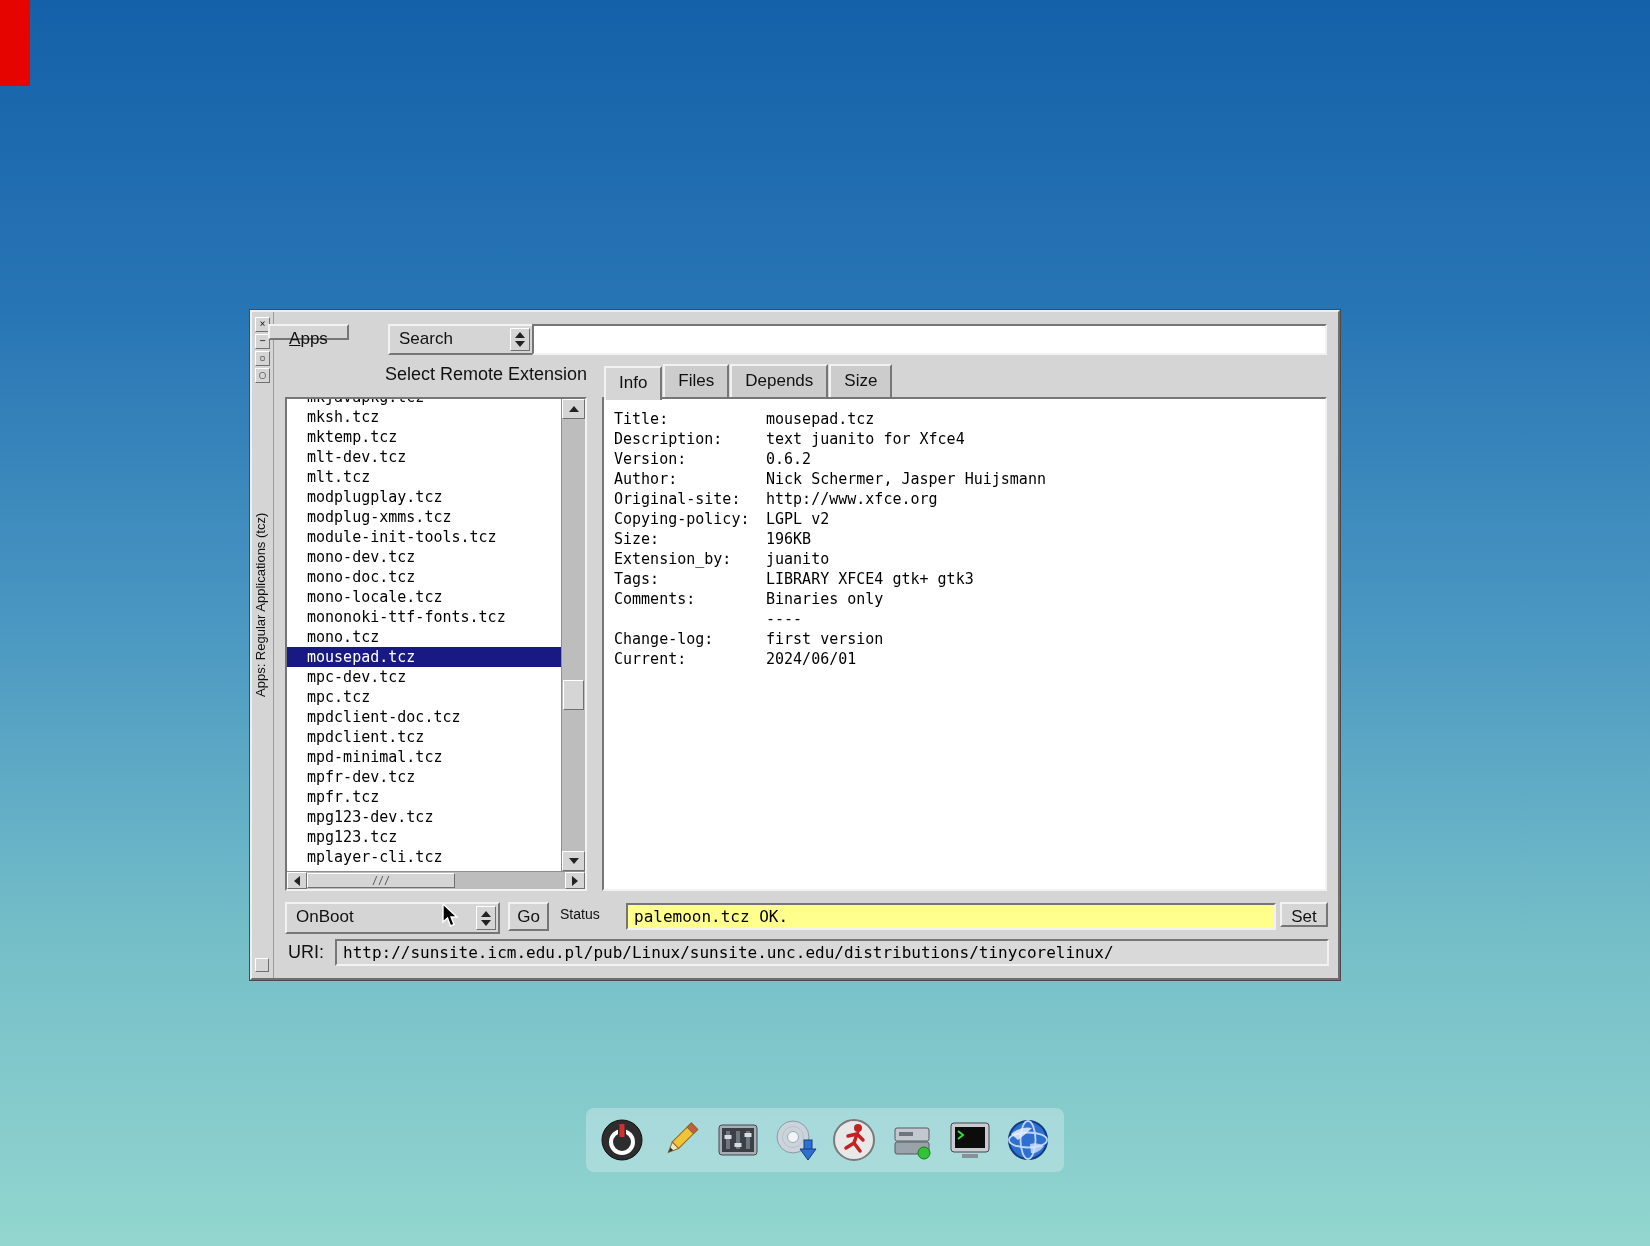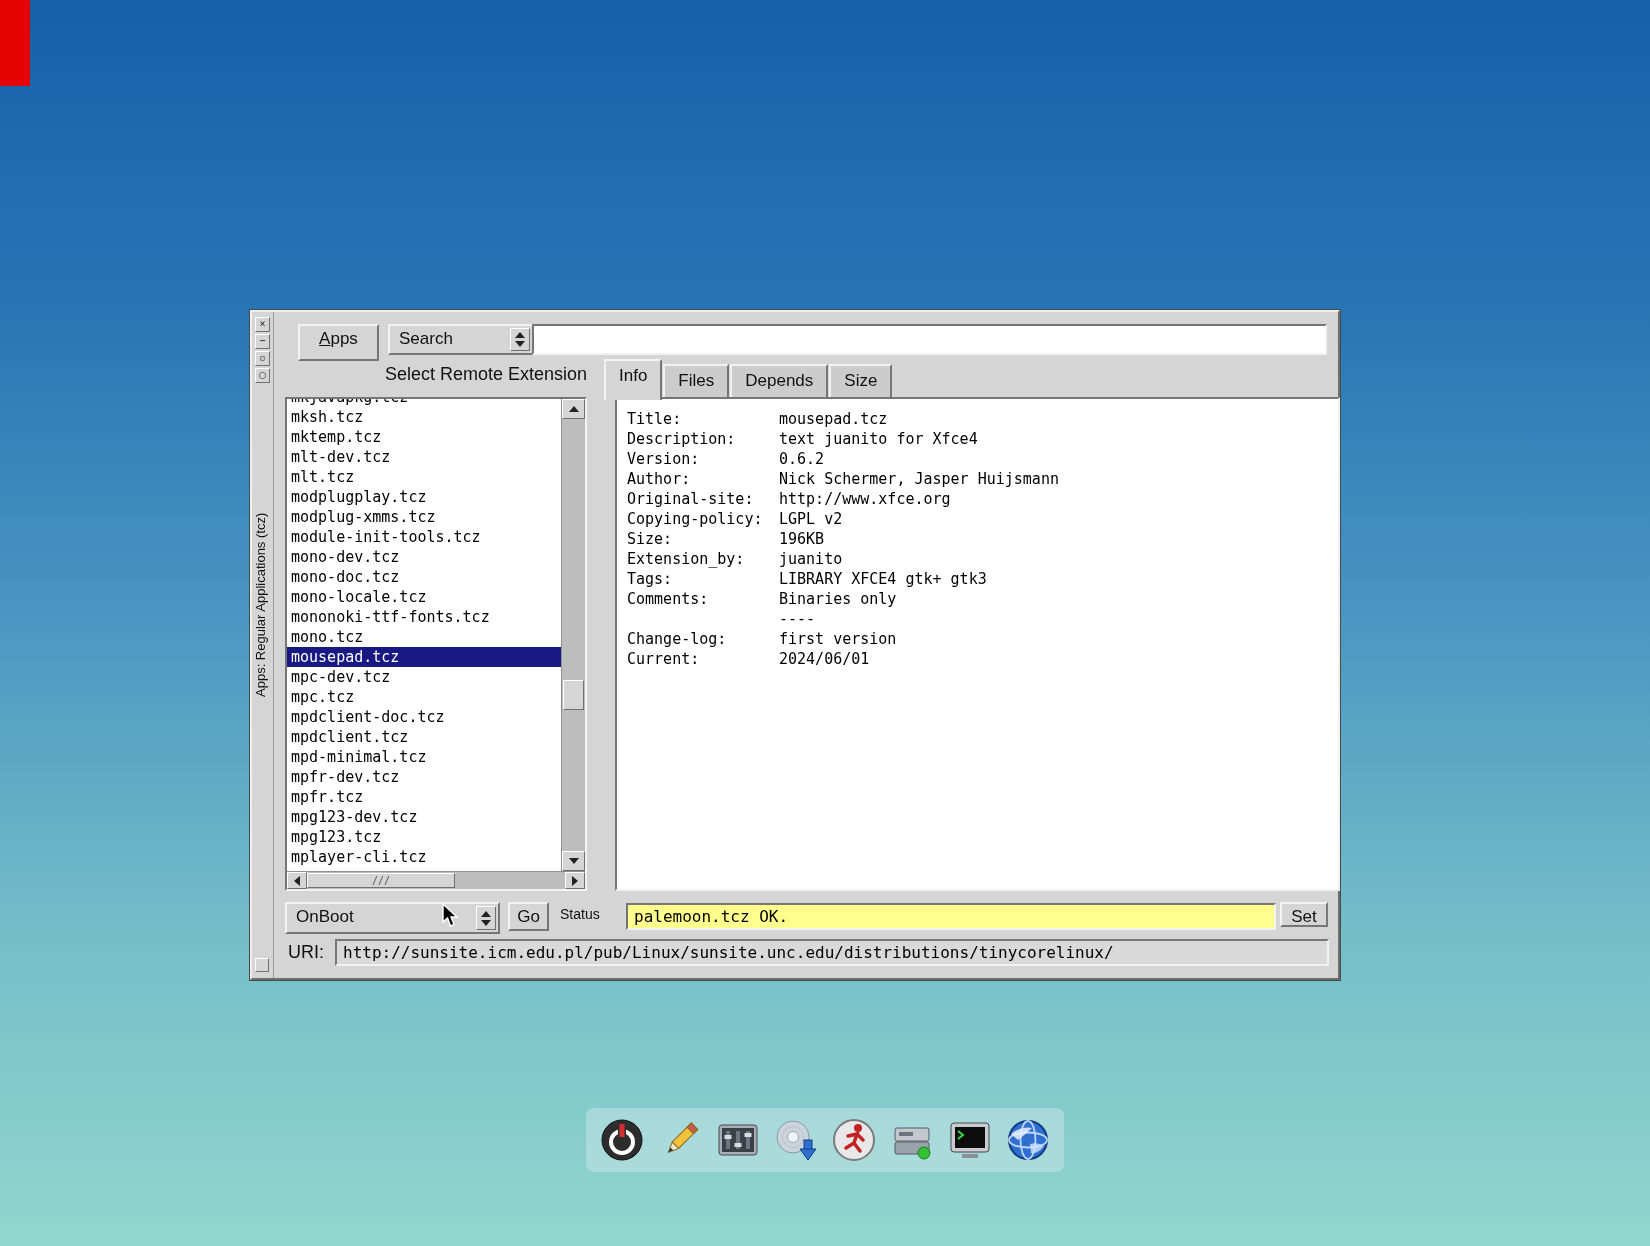--- a/index.html
+++ b/index.html
@@ -42,21 +42,21 @@
   .resize-grip {
     position:absolute; left:3px; bottom:6px; width:14px; height:14px;
     background:#d5d5d5; border-top:1px solid #fff; border-left:1px solid #fff;
     border-bottom:1px solid #707070; border-right:1px solid #707070;
   }
 
   
   .btn { position:absolute; text-align:center; font-size:17px; color:#111; cursor:default; }
   .btn .lbl { display:block; line-height:26px; }
   .underline-first::first-letter { text-decoration:underline; }
-  .apps-btn { left:46px; top:12px; width:81px; height:37px; }
+  .apps-btn { left:16px; top:12px; width:81px; height:16px; }
   .choice { position:absolute; font-size:17px; color:#111; }
   .choice .clabel { position:absolute; left:9px; top:0; line-height:26px; }
   .choice .arrows {
     position:absolute; right:2px; top:2px; bottom:2px; width:20px;
     background:#d5d5d5; border-top:1px solid #fff; border-left:1px solid #fff;
     border-bottom:1px solid #707070; border-right:1px solid #707070;
     display:flex; flex-direction:column; align-items:center; justify-content:center; gap:3px;
   }
   .tri-up { width:0; height:0; border-left:5px solid transparent; border-right:5px solid transparent; border-bottom:6px solid #222; }
   .tri-down { width:0; height:0; border-left:5px solid transparent; border-right:5px solid transparent; border-top:6px solid #222; }
@@ -73,34 +73,34 @@
 
   .list-header { position:absolute; left:33px; top:52px; width:302px; text-align:right; font-size:18px; color:#111; }
 
   
   .tab-bar { position:absolute; left:352px; top:50px; height:35px; display:flex; align-items:flex-end; }
   .tab {
     background:#cccccc; font-size:17px; color:#111; padding:5px 13px 6px 13px;
     border-top:2px solid #f2f2f2; border-left:2px solid #f2f2f2; border-right:2px solid #767676;
     border-bottom:none; margin-right:1px; position:relative;
   }
-  .tab.active { background:#d5d5d5; padding-bottom:14px; margin-bottom:-3px; z-index:6; }
+  .tab.active { background:#d5d5d5; padding-bottom:7px; margin-bottom:-3px; z-index:6; }
 
   
   .list-panel {
     position:absolute; left:33px; top:85px; width:302px; height:494px;
     background:#fff;
     border-top:2px solid #767676; border-left:2px solid #767676;
     border-bottom:2px solid #f2f2f2; border-right:2px solid #f2f2f2;
   }
   .list-viewport { position:absolute; left:0; top:0; right:24px; bottom:18px; overflow:hidden; }
   .list-inner { margin-top:-12px; }
   .pkg {
     font-family:"DejaVu Sans Mono", monospace; font-size:15px; line-height:20px;
-    height:20px; padding-left:4px; white-space:nowrap; color:#000;
+    height:20px; padding-left:20px; white-space:nowrap; color:#000;
   }
   .pkg.sel { background:#191984; color:#fff; }
 
   .vscroll { position:absolute; right:0; top:0; width:24px; bottom:18px; background:#bdbdbd;
     border-left:1px solid #8f8f8f; }
   .vscroll .arrow-btn { position:absolute; left:0; width:100%; height:20px; }
   .vscroll .up { top:0; }
   .vscroll .down { bottom:0; }
   .arrow-btn { background:#d5d5d5; border-top:1px solid #fff; border-left:1px solid #fff;
     border-bottom:1px solid #707070; border-right:1px solid #707070;
@@ -113,21 +113,21 @@
   .hscroll .left { left:0; }
   .hscroll .right { right:0; }
   .hthumb { position:absolute; left:20px; top:1px; height:15px; width:148px;
     background:#d5d5d5; border-top:1px solid #fff; border-left:1px solid #fff;
     border-bottom:1px solid #707070; border-right:1px solid #707070;
     text-align:center; font-size:10px; line-height:13px; color:#555;
     font-family:"DejaVu Sans Mono", monospace; }
 
   
   .info-panel {
-    position:absolute; left:363px; top:85px; width:725px; height:494px;
+    position:absolute; left:350px; top:85px; width:725px; height:494px;
     background:#fff; overflow:hidden;
     border-top:2px solid #767676; border-left:2px solid #767676;
     border-bottom:2px solid #f2f2f2; border-right:2px solid #f2f2f2;
   }
   .info-fields { padding:10px 0 0 10px; }
   .info-row { font-family:"DejaVu Sans Mono", monospace; font-size:15px; line-height:20px; white-space:pre; color:#000; }
   .ilabel { display:inline-block; width:152px; }
   .ivalue { display:inline-block; }
 
   

